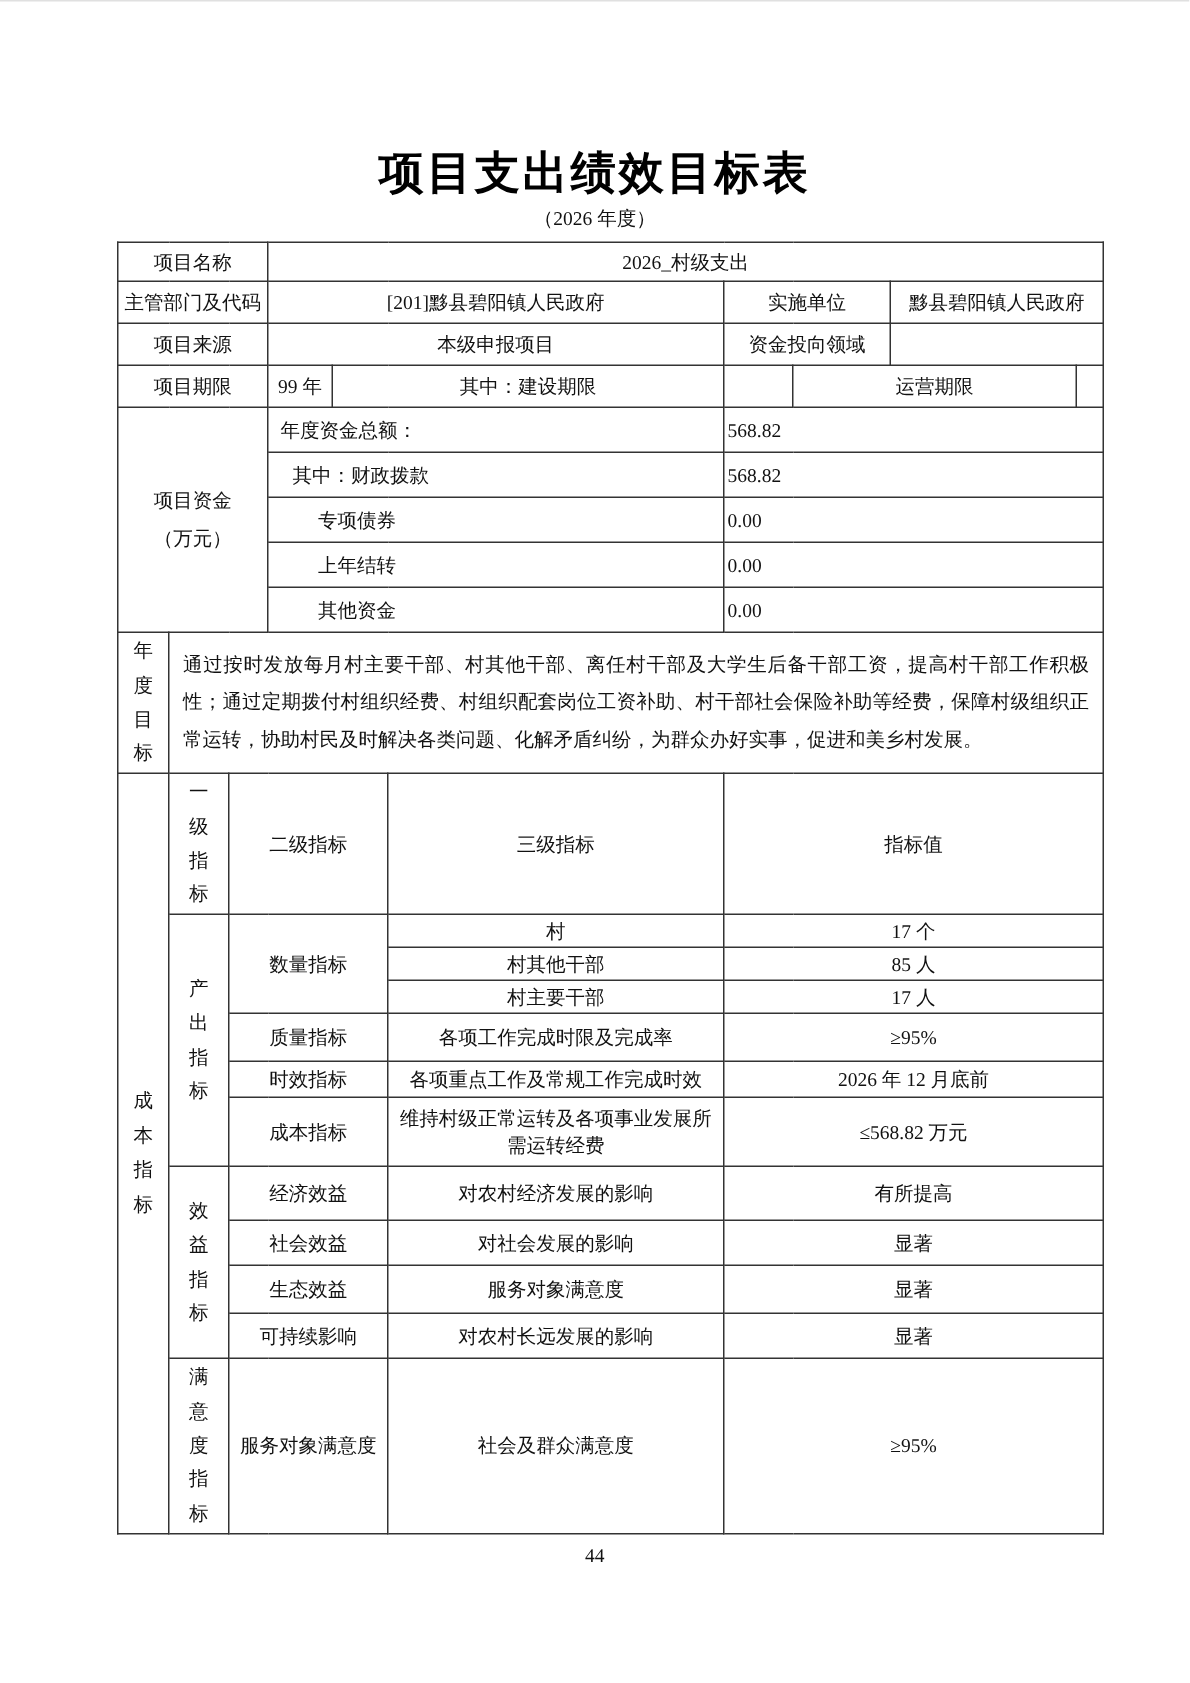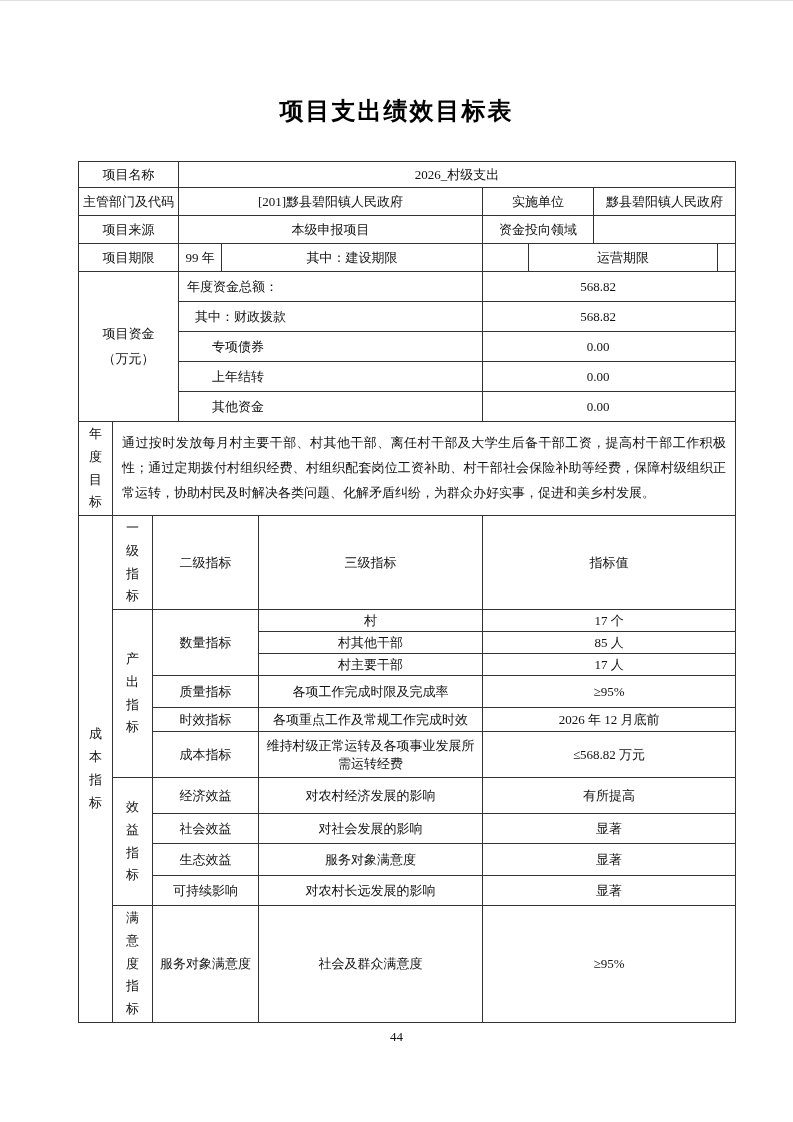--- a/index.html
+++ b/index.html
@@ -7,21 +7,21 @@
     position:relative;
     width:793px;height:1122px;
     background:#ffffff;
     font-family:"Liberation Serif","DejaVu Serif",serif;
     color:#1a1a1a;
     overflow:hidden;
     border-top:1px solid #e0e0e0;
   }
   .doc-title{
     position:absolute;top:94px;left:0;width:793px;
-    text-align:center;font-size:24px;font-weight:bold;
+    text-align:center;font-size:30px;font-weight:bold;
     letter-spacing:2px;color:#000;
   }
   .doc-subtitle{
     position:absolute;top:136px;left:0;width:793px;
     text-align:center;font-size:13px;color:#111;
   }
   table.main{
     position:absolute;top:160px;left:78px;
     width:657px;border-collapse:collapse;table-layout:fixed;
   }
@@ -34,39 +34,40 @@
   }
   .h26{height:26px}.h28{height:28px}.h30{height:30px}.h88{height:88px}
   .h72{height:72px}.h22{height:22px}.h32{height:32px}.h24{height:24px}
   .h46{height:46px}.h36{height:36px}.h102{height:102px}
   .vtext{
     display:inline-block;width:1em;
     word-break:break-all;line-height:1.75;
     vertical-align:middle;text-align:center;
   }
   .prelabel{white-space:pre-line;line-height:1.9;}
-  .num{text-align:center;padding-right:24px;}
+  .num{text-align:left;padding-right:24px;}
   .ind0{text-align:left;padding-left:8px;margin-left:28px;}
   .ind1{text-align:left;padding-left:16px;}
   .ind2{text-align:left;padding-left:33px;}
   .goal{
     text-align:justify;text-justify:inter-ideograph;
     padding:6px 9px;line-height:1.92;vertical-align:middle;
   }
   .page-num{
     position:absolute;top:1028px;left:0;width:793px;
     text-align:center;font-size:13px;color:#111;
   }
 </style>
 </head>
 <body>
 
 <div class="sheet">
 
   <div class="doc-title">项目支出绩效目标表</div>
+  <div class="doc-subtitle">（2026 年度）</div>
 
   <table class="main">
     <colgroup>
       <col style="width:34px">
         <col style="width:40px">
         <col style="width:26px">
       <col style="width:43px">
         <col style="width:37px">
         <col style="width:224px">
       <col style="width:46px">

